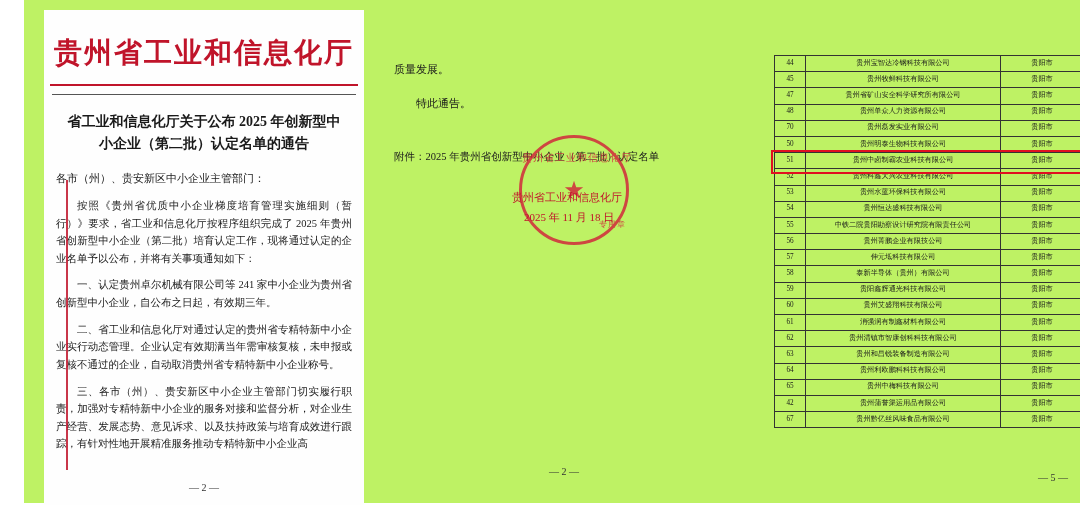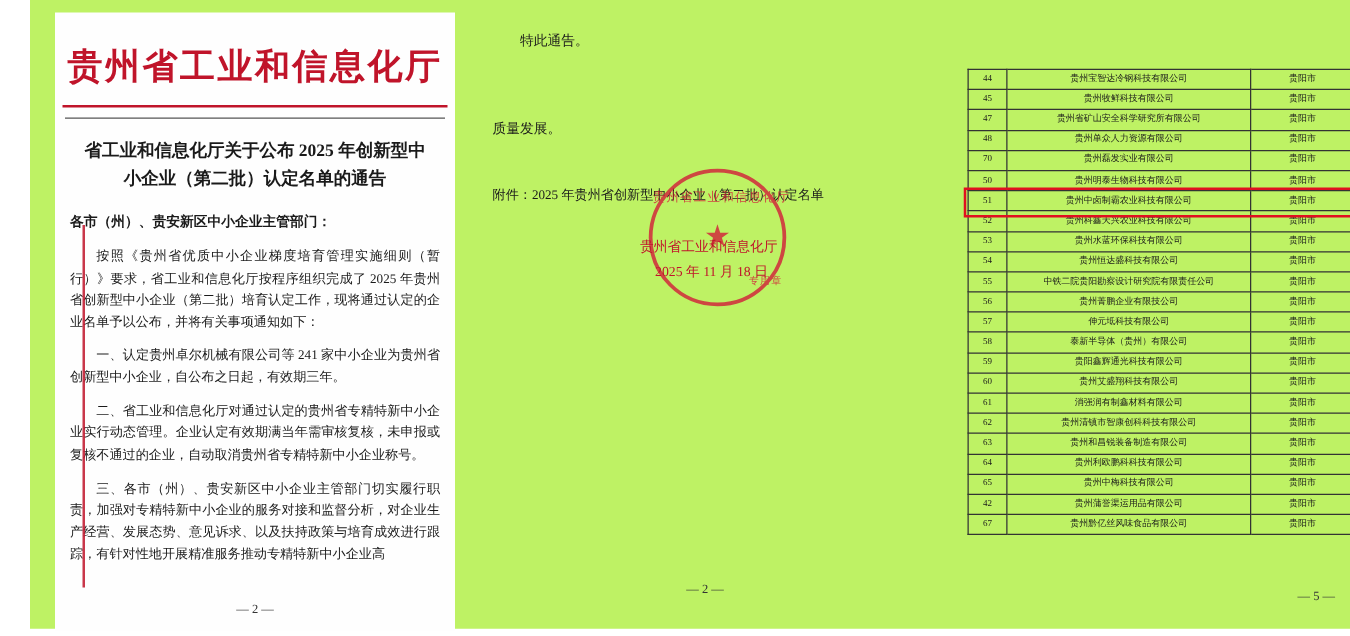--- a/index.html
+++ b/index.html
@@ -61,21 +61,20 @@
     text-align: center;
     font-weight: bold;
     font-size: 14px;
     line-height: 1.55;
     margin: 16px 18px 0 18px;
   }
   .doc-salutation {
     font-size: 11px;
     margin: 16px 12px 0 12px;
     line-height: 1.6;
-    font-weight: bold;
   }
   .doc-para {
     font-size: 10.5px;
     line-height: 1.68;
     margin: 9px 12px 0 12px;
     text-align: justify;
     text-indent: 21px;
   }
   .side-bar {
     position: absolute;
@@ -240,22 +239,22 @@
     <div class="doc-salutation">各市（州）、贵安新区中小企业主管部门：</div>
     <div class="doc-para">按照《贵州省优质中小企业梯度培育管理实施细则（暂行）》要求，省工业和信息化厅按程序组织完成了 2025 年贵州省创新型中小企业（第二批）培育认定工作，现将通过认定的企业名单予以公布，并将有关事项通知如下：</div>
     <div class="doc-para">一、认定贵州卓尔机械有限公司等 241 家中小企业为贵州省创新型中小企业，自公布之日起，有效期三年。</div>
     <div class="doc-para">二、省工业和信息化厅对通过认定的贵州省专精特新中小企业实行动态管理。企业认定有效期满当年需审核复核，未申报或复核不通过的企业，自动取消贵州省专精特新中小企业称号。</div>
     <div class="doc-para">三、各市（州）、贵安新区中小企业主管部门切实履行职责，加强对专精特新中小企业的服务对接和监督分析，对企业生产经营、发展态势、意见诉求、以及扶持政策与培育成效进行跟踪，有针对性地开展精准服务推动专精特新中小企业高</div>
     <div class="side-bar"></div>
     <div class="page-num-left">— 2 —</div>
   </div>
 
   <div class="doc-mid">
+    <div class="mid-line mid-l1">质量发展。</div>
     <div class="mid-line mid-l2">特此通告。</div>
-    <div class="mid-line mid-l1">质量发展。</div>
     <div class="mid-line mid-l3">附件：2025 年贵州省创新型中小企业（第二批）认定名单</div>
 
     <div class="seal">
       <div class="seal-text-top">贵州省工业和信息化厅</div>
       <div class="seal-star">★</div>
       <div class="seal-text-bottom">专用章</div>
     </div>
     <div class="sign-org">贵州省工业和信息化厅</div>
     <div class="sign-date">2025 年 11 月 18 日</div>
 

